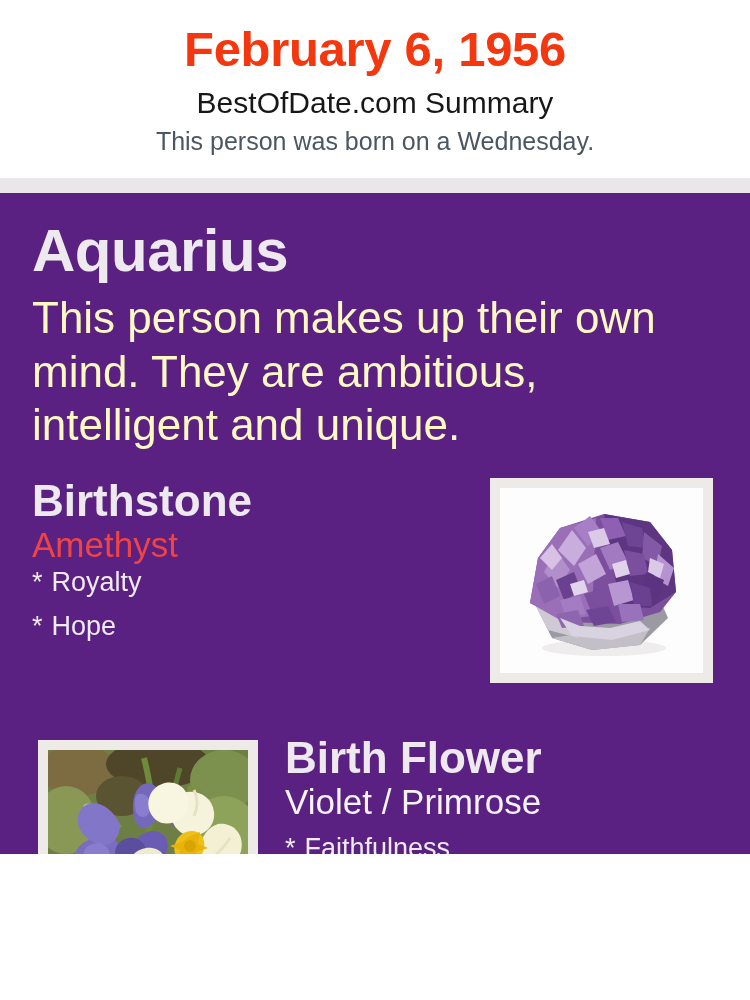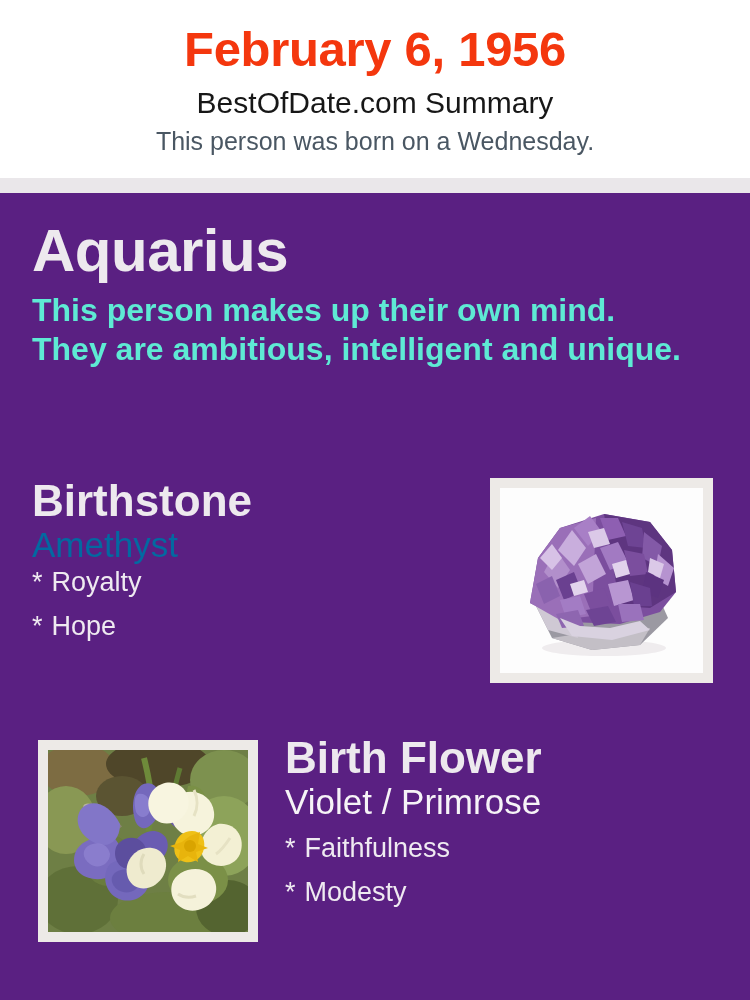--- a/index.html
+++ b/index.html
@@ -9,21 +9,21 @@
   body {
     width: 750px;
     height: 1000px;
     overflow: hidden;
     font-family: "Liberation Sans", sans-serif;
     background: #FFFFFF;
   }
   #page {
     position: relative;
     width: 750px;
-    height: 1000px;
+    height: 854px;
     overflow: hidden;
   }
 
   
   .header {
     position: absolute;
     left: 0; top: 0;
     width: 750px;
     height: 178px;
     background: #FFFFFF;
@@ -86,44 +86,44 @@
     font-weight: bold;
     color: #EDE9EE;
     letter-spacing: -0.5px;
     line-height: 1;
     white-space: nowrap;
   }
   .sign-desc {
     position: absolute;
     left: 32px; top: 98px;
     width: 650px;
-    font-size: 32px;
-    font-weight: bold;
-    color: #5eead4;
+    font-size: 44px;
+    font-weight: normal;
+    color: #fef9c3;
     line-height: 1.22;
   }
 
   
   .stone-block {
     position: absolute;
     left: 32px; top: 285px;
     width: 430px;
   }
   .stone-heading {
     font-size: 44px;
     font-weight: bold;
     color: #EDE9EE;
     line-height: 1.05;
     margin: 0 0 2px 0;
     white-space: nowrap;
   }
   .stone-name {
     font-size: 35px;
     font-weight: normal;
-    color: #0369a1;
+    color: #ef4444;
     line-height: 1.08;
     margin: 0 0 5px 0;
     white-space: nowrap;
   }
   .trait-list {
     margin: 0;
     padding: 0;
     list-style: none;
   }
   .trait-item {

